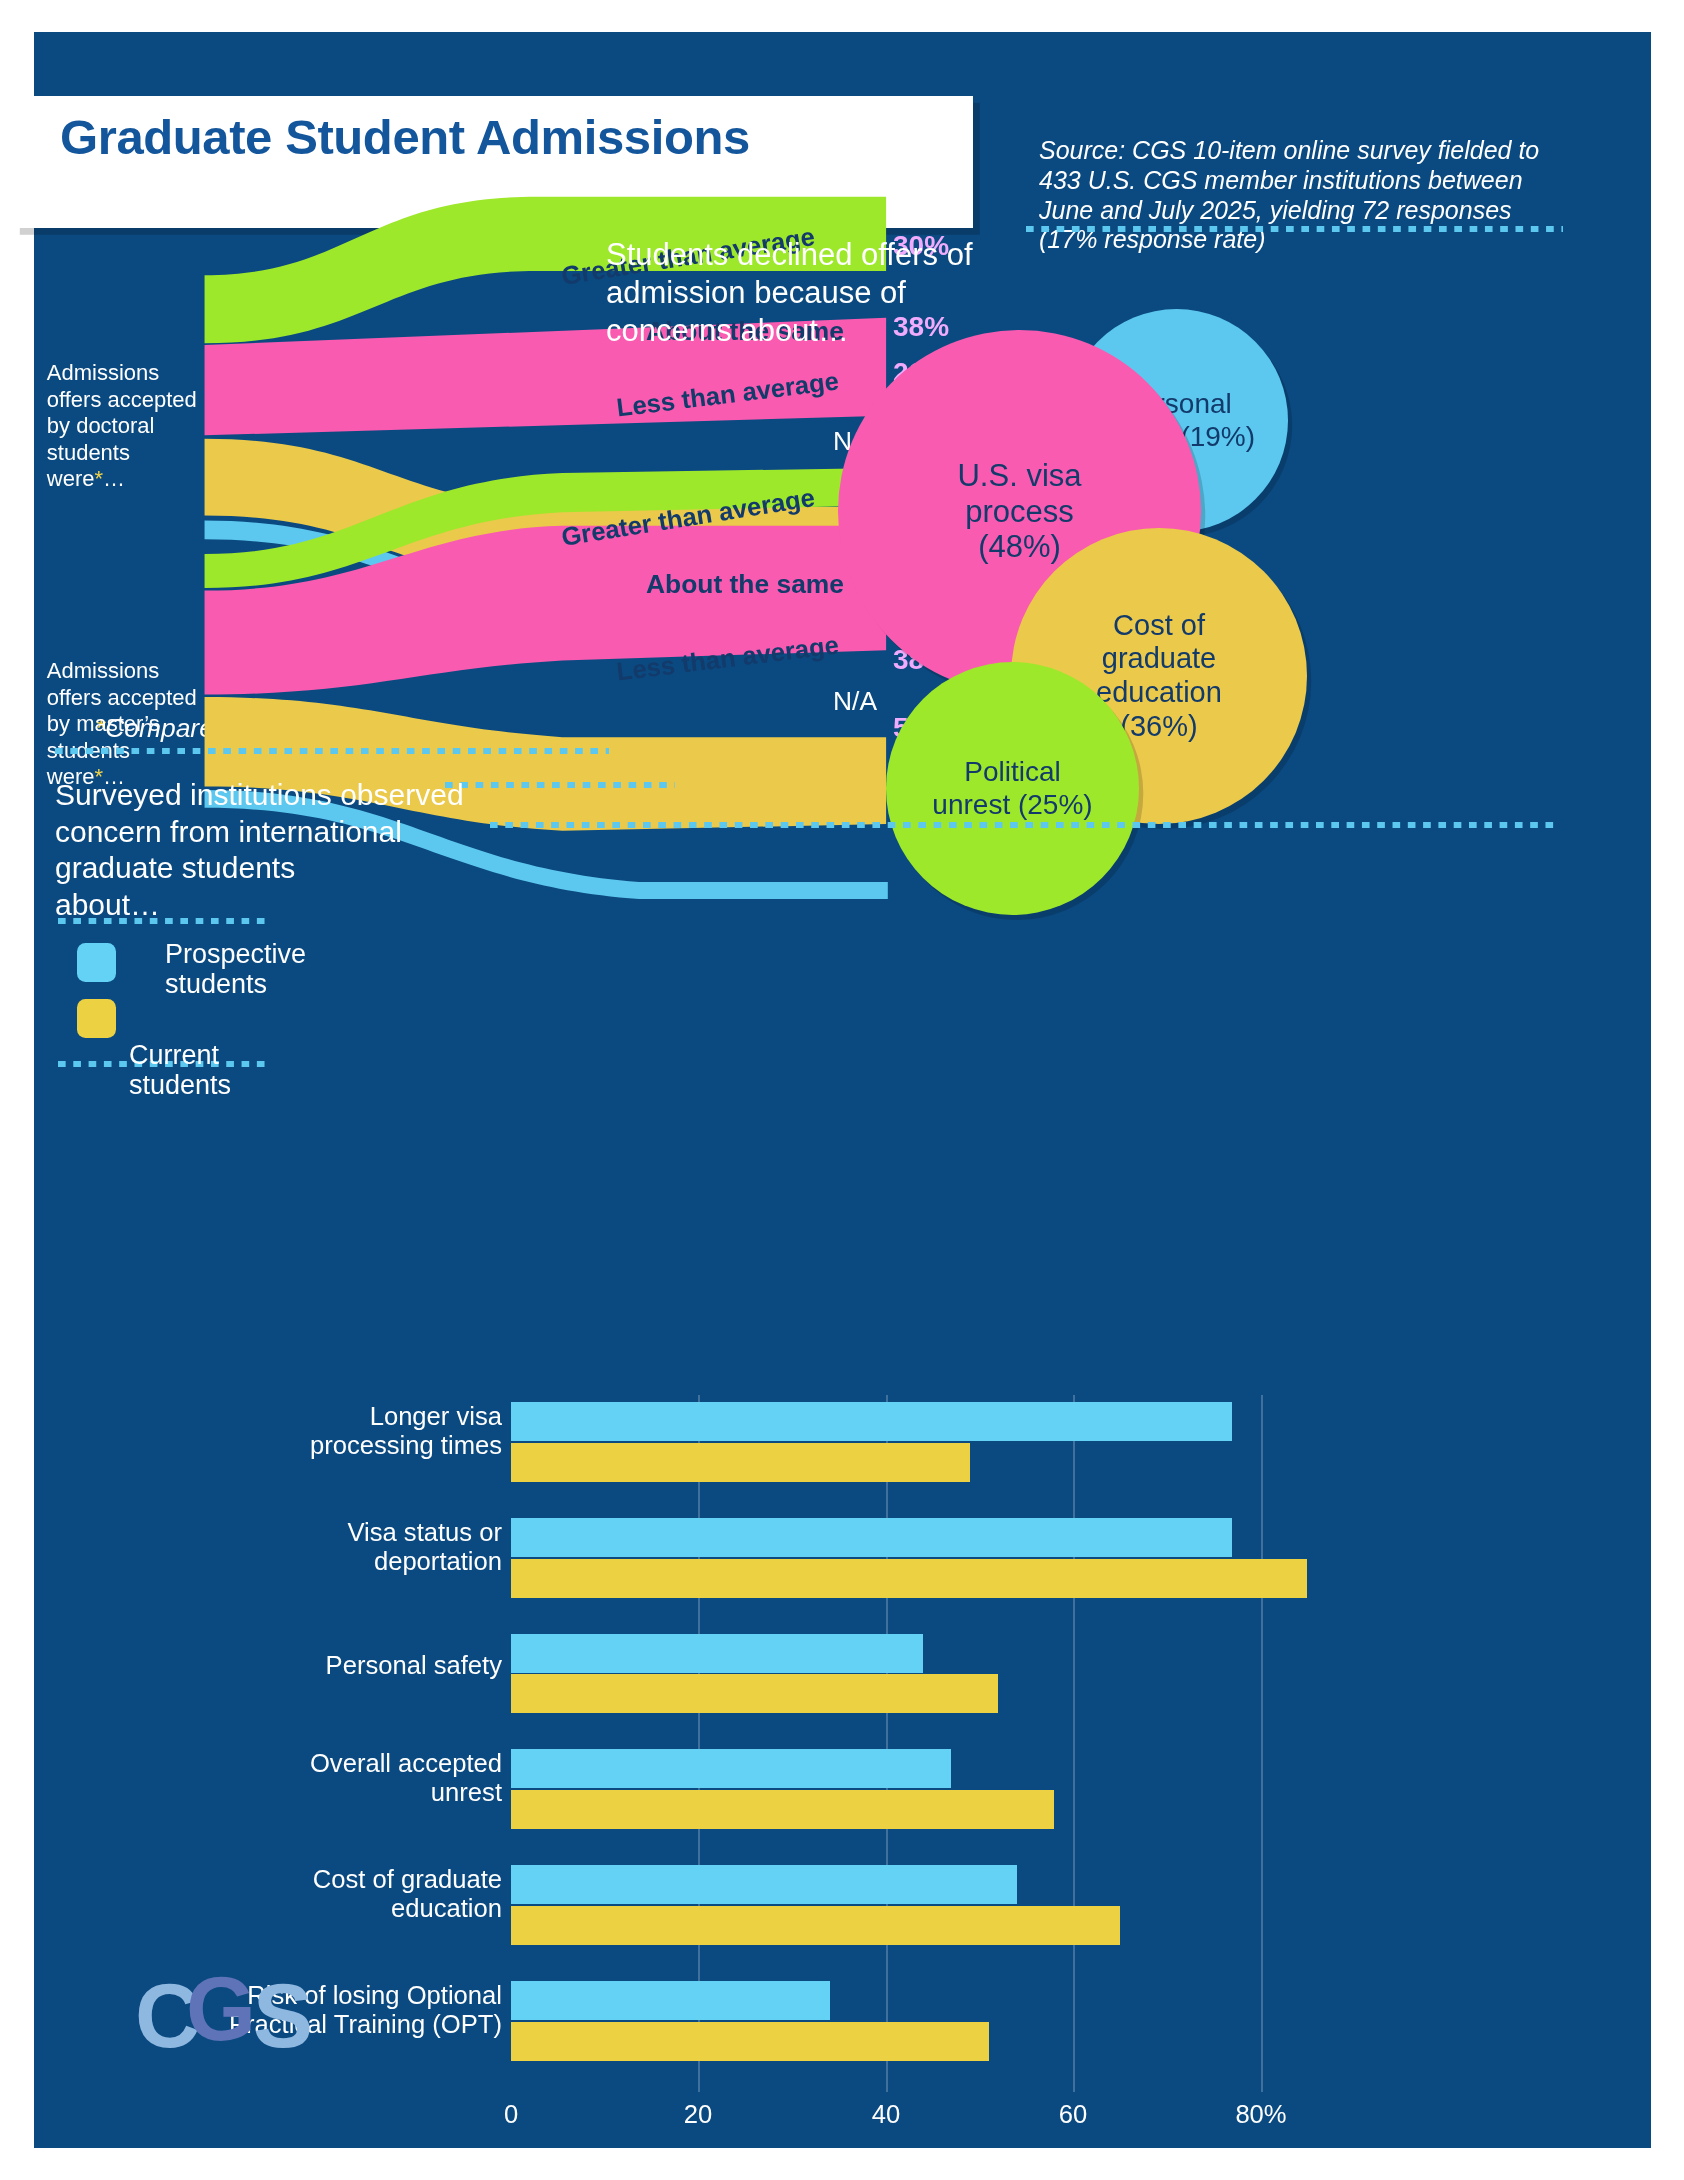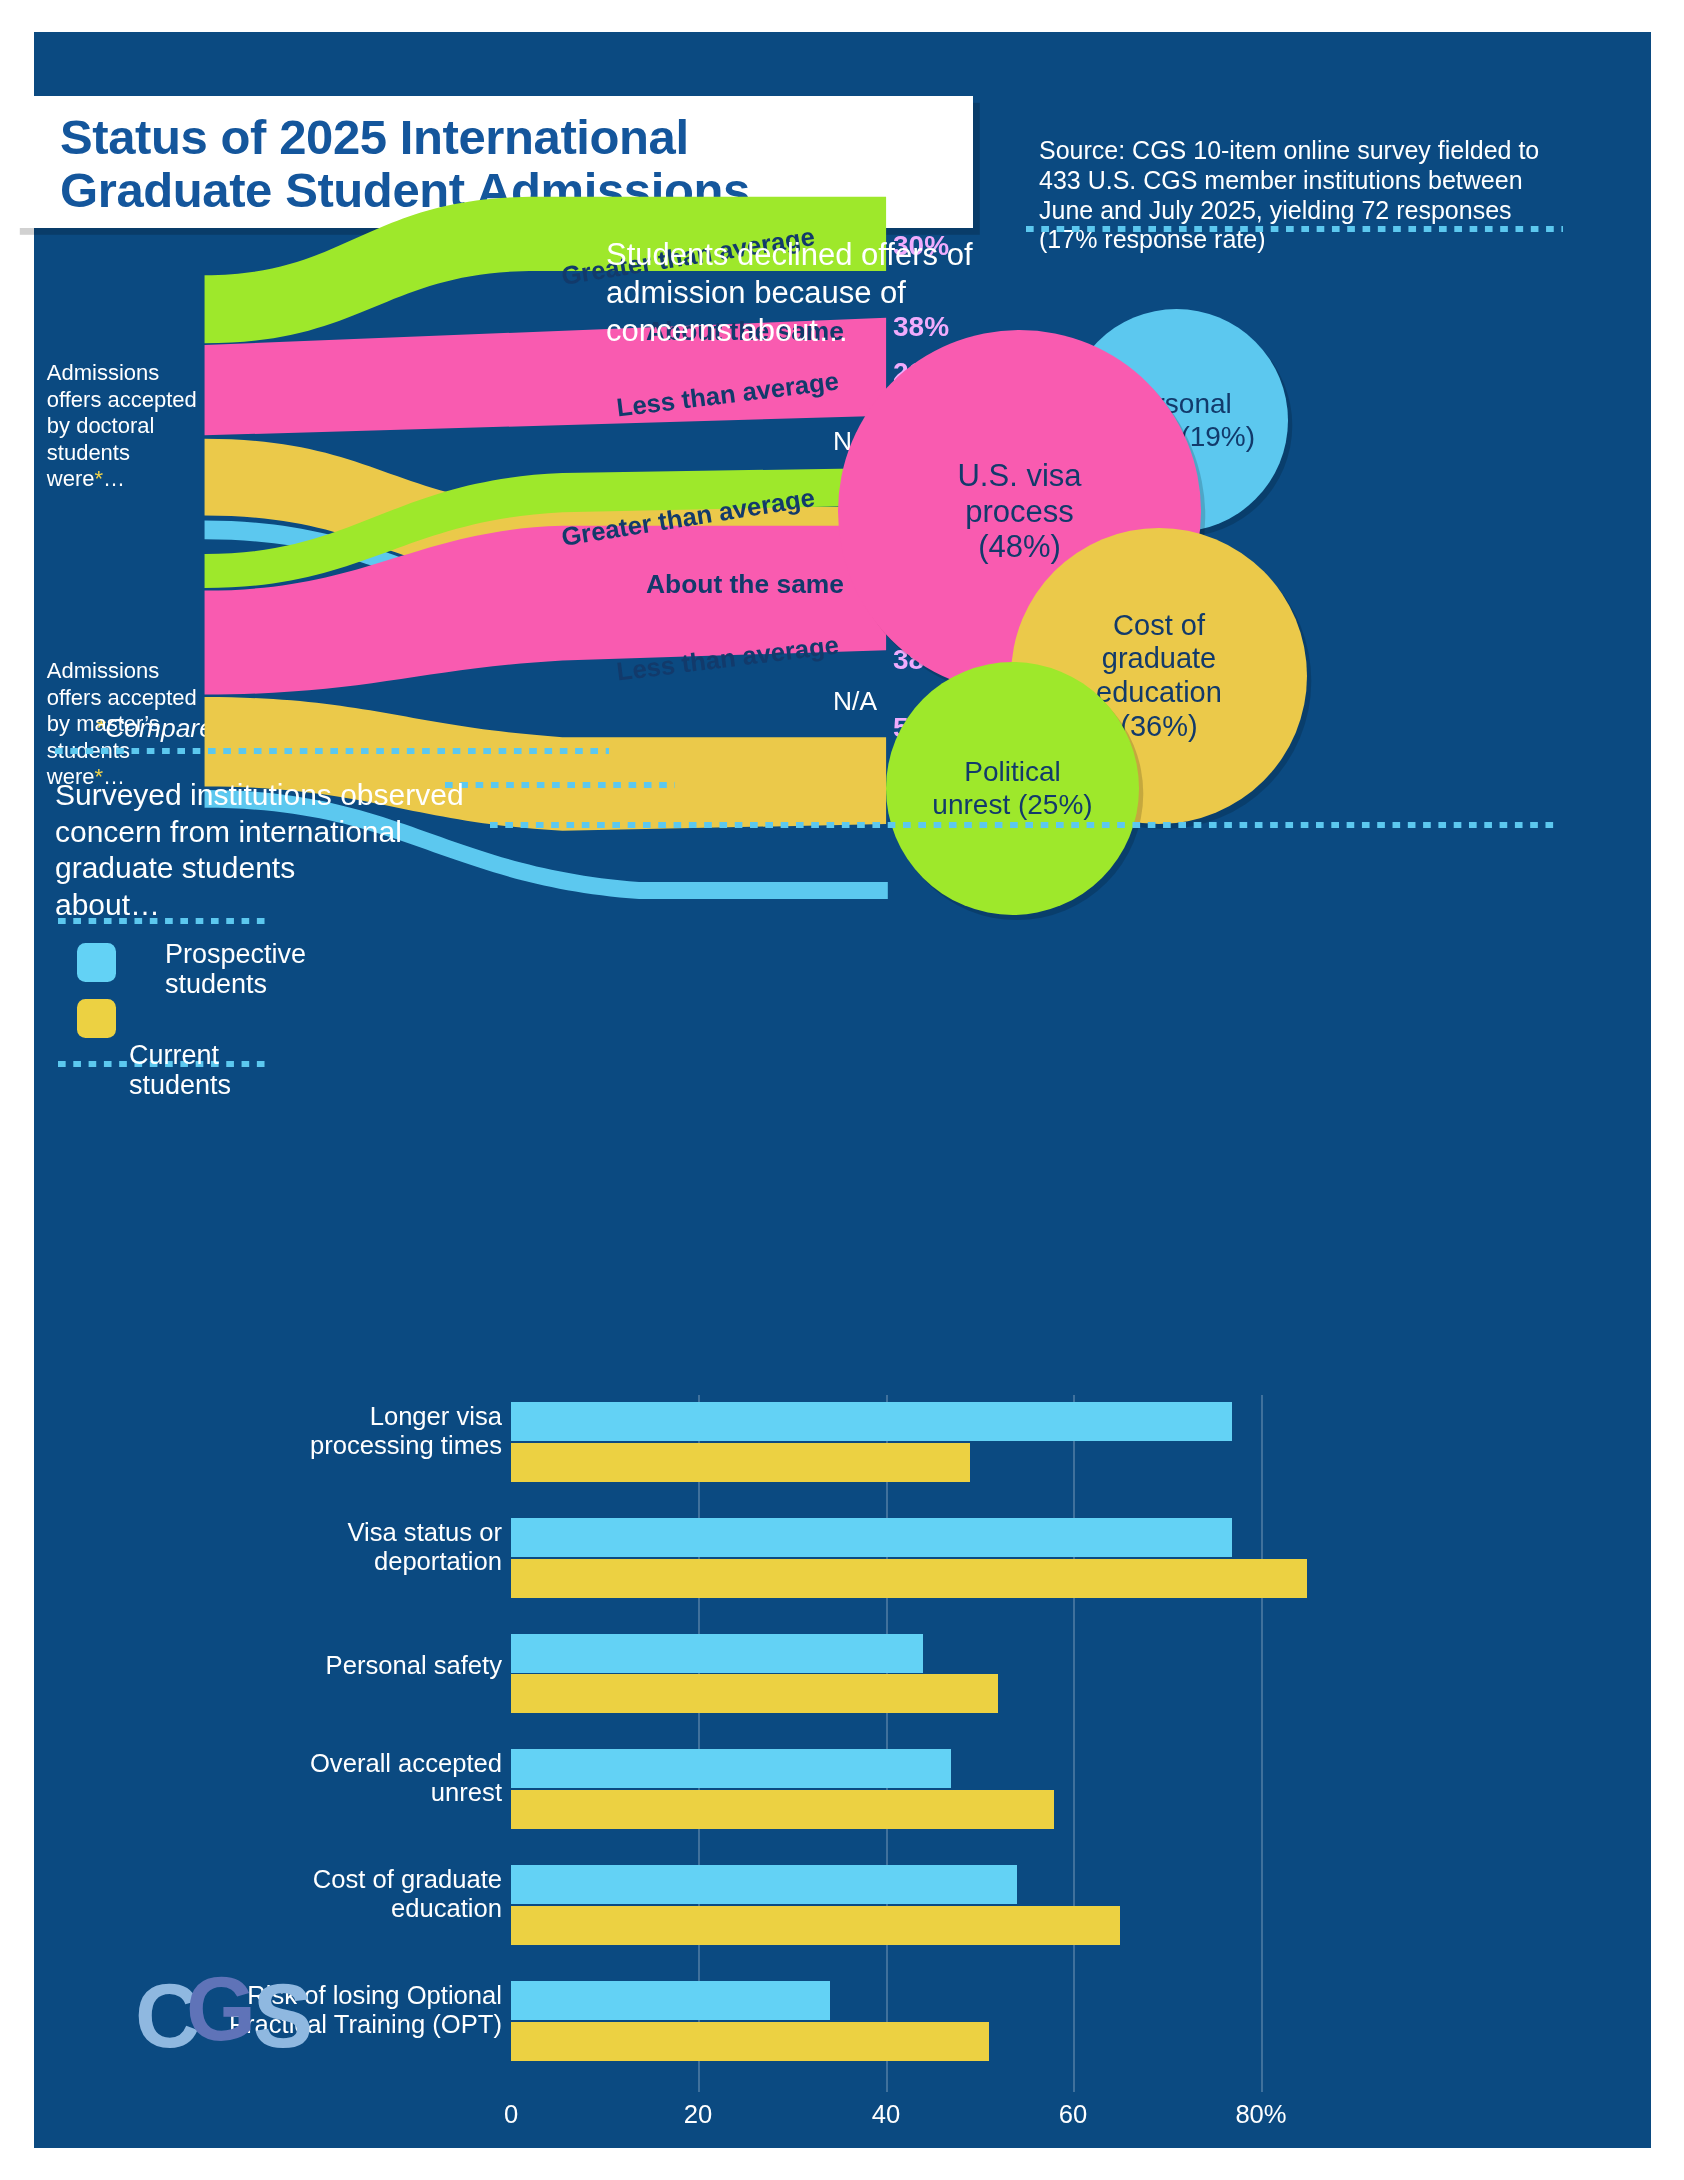--- a/index.html
+++ b/index.html
@@ -8,21 +8,21 @@
   #canvas{position:absolute;left:34px;top:32px;width:1617px;height:2116px;background:#0b4a81;}
 
   
   #title-card{position:absolute;left:-21px;top:64px;width:960px;height:132px;background:#ffffff;
               box-shadow:6.8px 6.8px 0 rgba(0,0,0,0.18);}
   #title-text{position:absolute;left:47px;top:15.3px;width:886px;color:#14569c;
               font-size:49px;font-weight:bold;line-height:1.08;letter-spacing:-0.4px;}
   #title-text span{display:block;}
 
   
-  #source{position:absolute;left:1005px;top:104px;width:520px;color:#ffffff;
+  #source{position:absolute;left:1005px;top:104px;width:520px;color:#ffffff;font-style:italic;
           font-size:25px;line-height:1.19;}
   .pct{position:absolute;color:#f0abfc;font-size:28px;font-weight:bold;}
   .na{position:absolute;color:#ffffff;font-size:26.4px;}
 
   .lead{position:absolute;color:#ffffff;font-size:22px;line-height:1.21;}
   .star{color:#f2d349;}
 
   
   .dots{position:absolute;height:6px;
         background-image:linear-gradient(to right,#5cc8ef 0 7.7px,transparent 7.7px 15.3px);
@@ -57,21 +57,20 @@
   #logo .s{left:118px;top:6.8px;color:#8fb8e0;}
 </style>
 </head>
 <body>
 
 <div id="page">
   <div id="canvas">
 
     <div id="title-card">
       <div id="title-text">
-        <span>Status of 2025 International</span>
         <span>Graduate Student Admissions</span>
       </div>
     </div>
 
     <div id="source">Source: CGS 10-item online survey fielded to 433 U.S. CGS member institutions between June and July 2025, yielding 72 responses (17% response rate)</div>
 
     <div class="dots" style="left:992px;top:194px;width:537px;"></div>
 
     <div class="lead" style="left:12.8px;top:328px;width:247px;">
       <span>Admissions</span><br>

